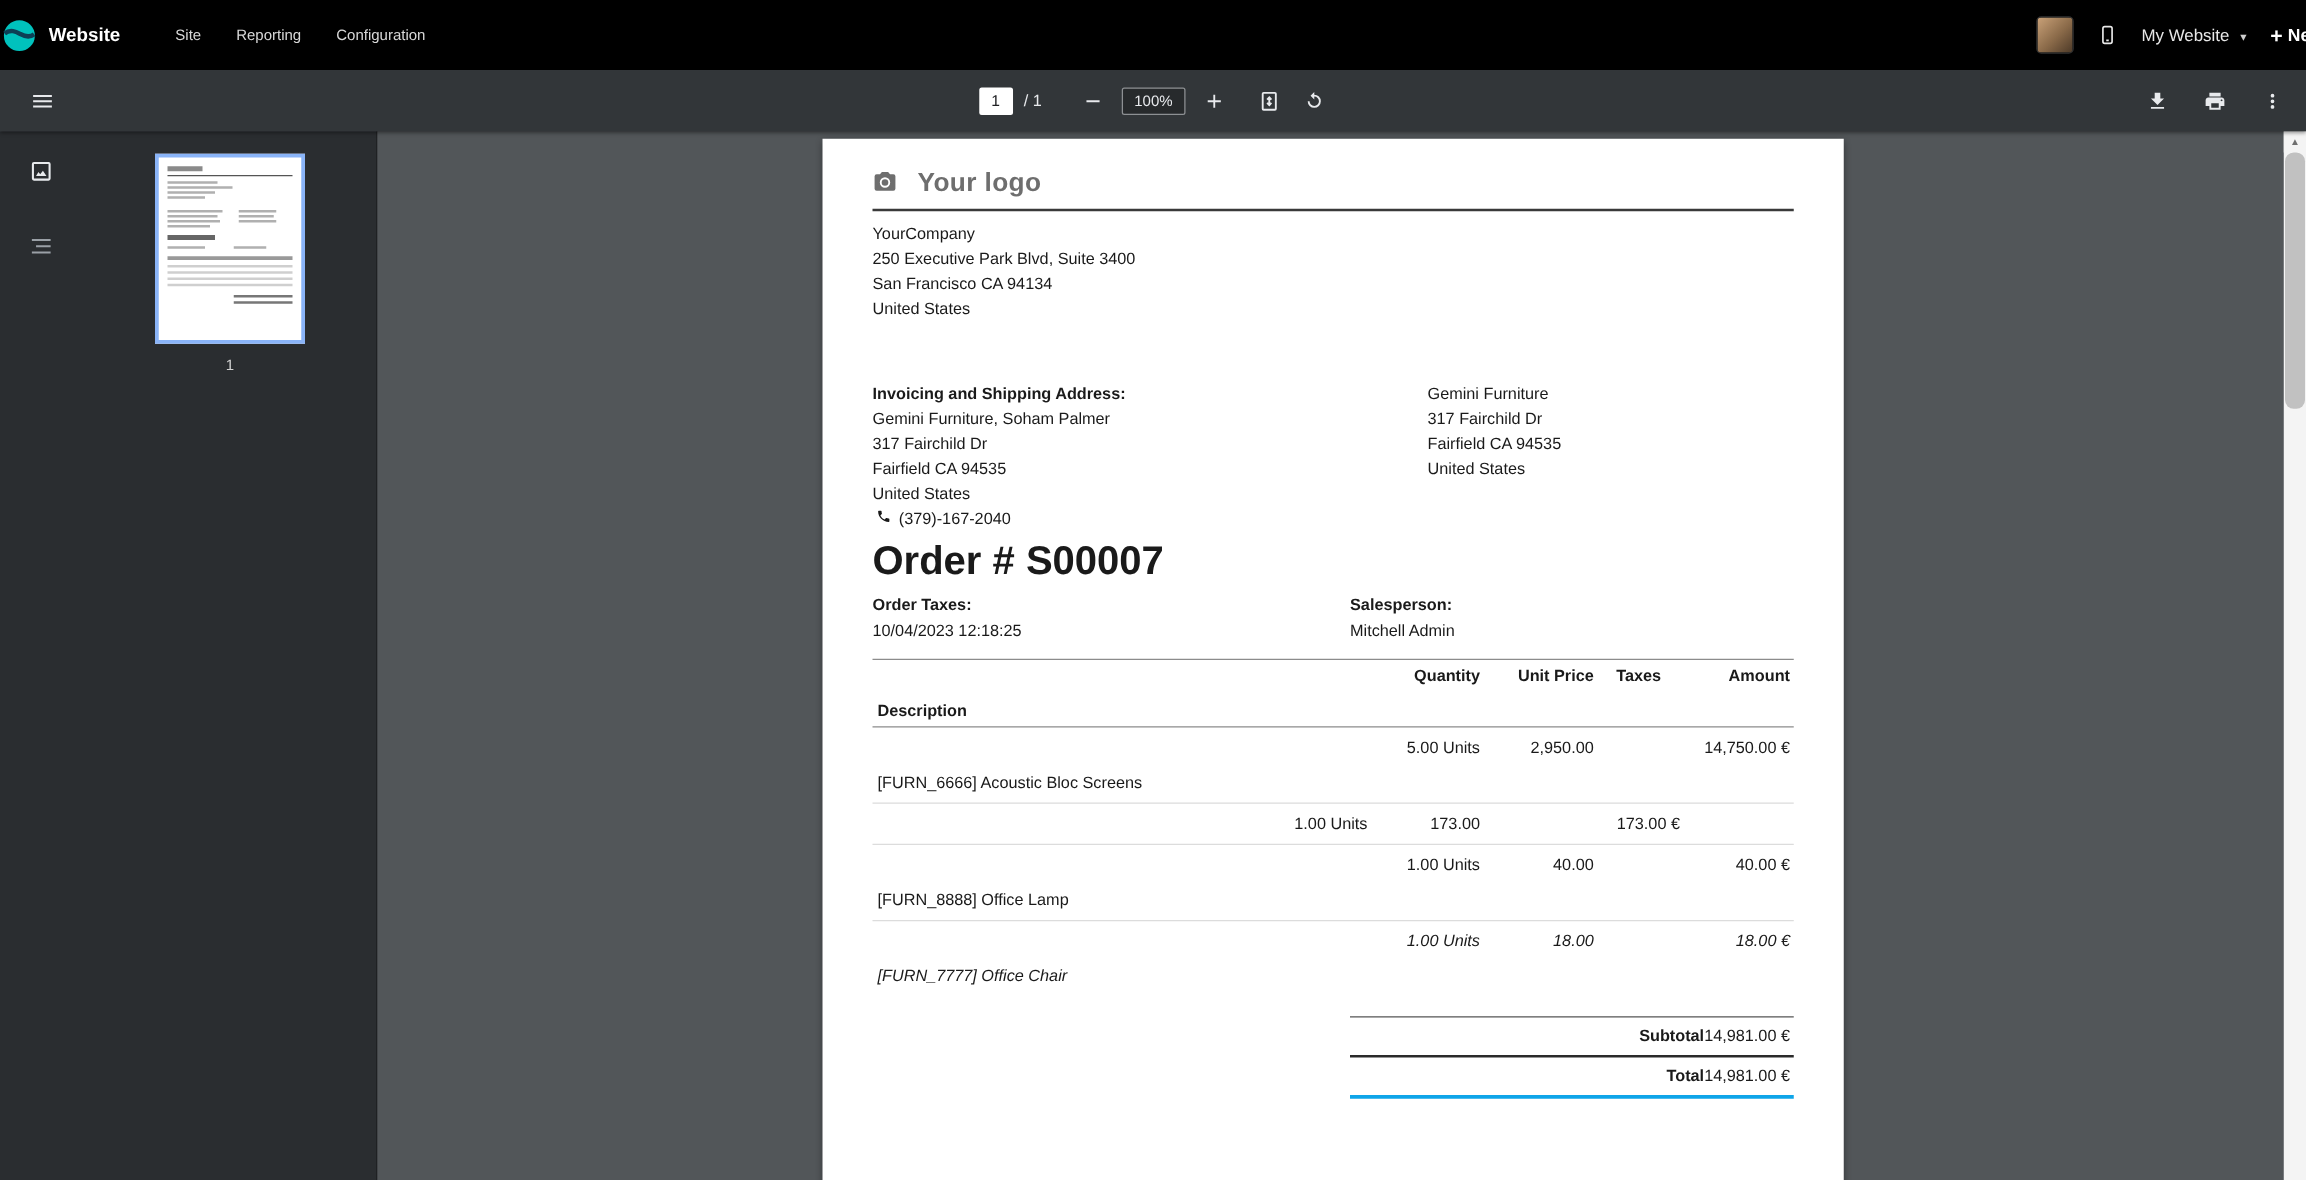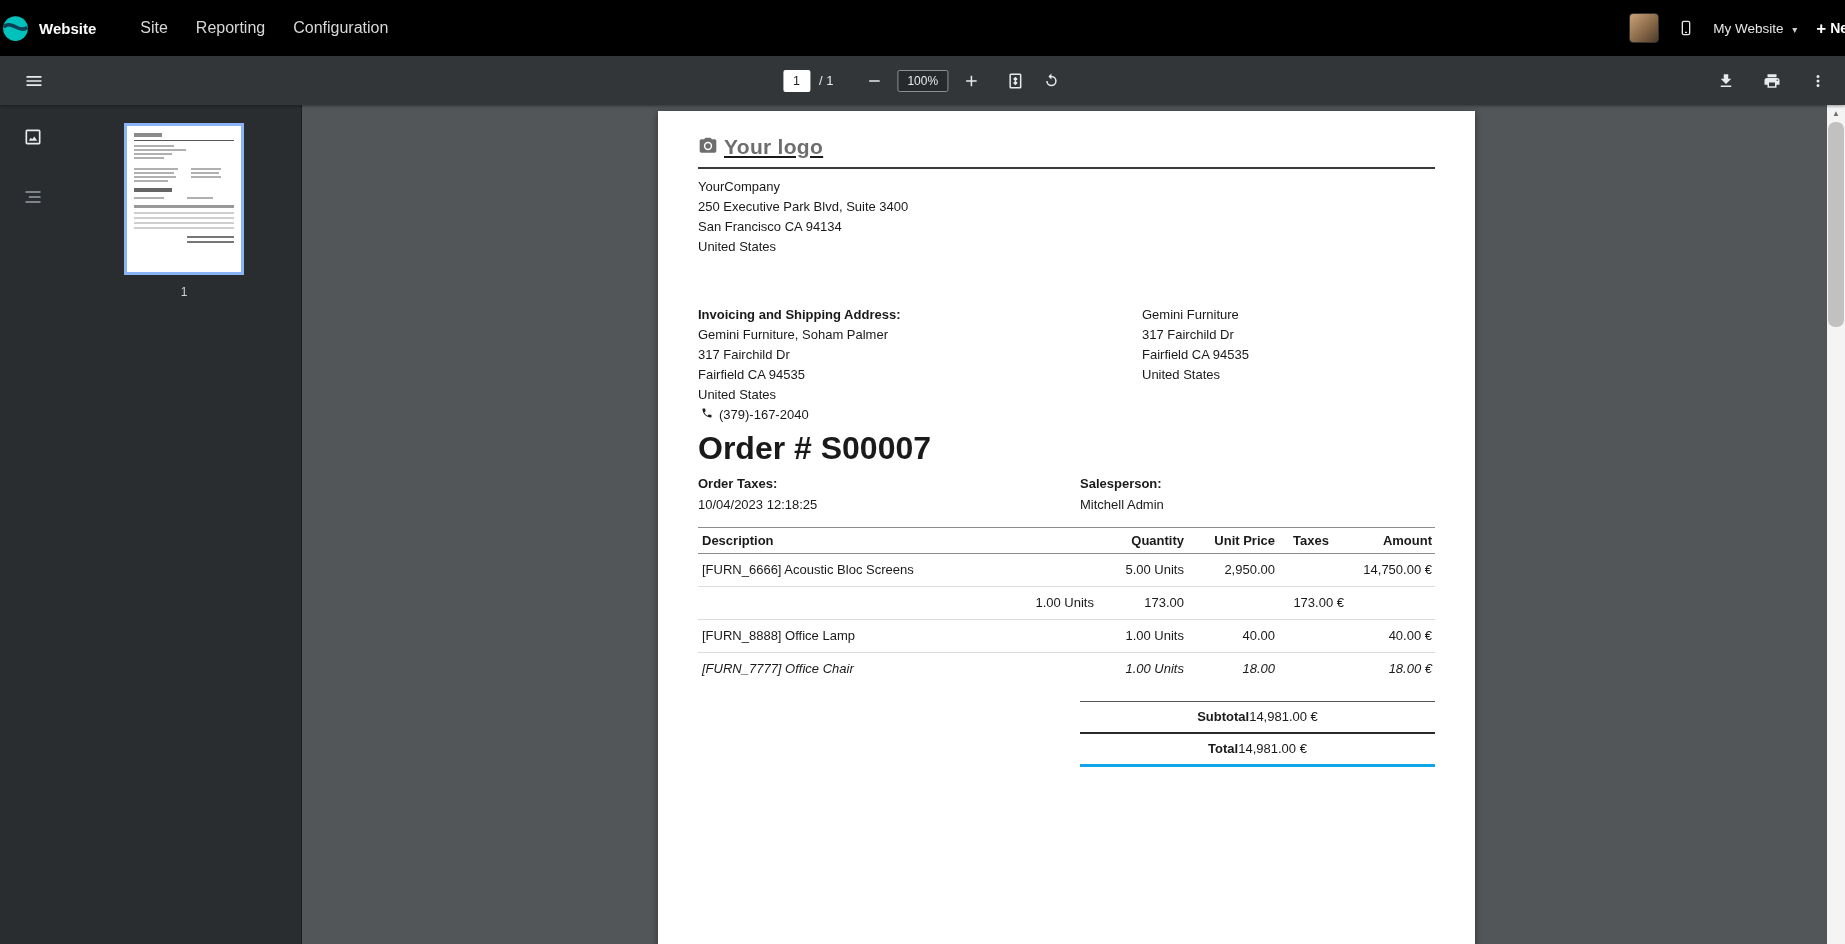--- a/index.html
+++ b/index.html
@@ -5,21 +5,21 @@
   * { margin: 0; padding: 0; box-sizing: border-box; }
   html,body { width: 1845px; height: 944px; overflow: hidden; }
   body { font-family: "Liberation Sans", sans-serif; background: #525659; position: relative; }
 
   
   .topbar { position: absolute; left: 0; top: 0; width: 1845px; height: 56px;
             background: #000; display: flex; align-items: center; padding: 0 2px; }
   .logo { width: 27px; height: 27px; display: inline-flex; margin-right: 10px; flex: none; }
   .app-title { color: #fff; font-size: 15px; font-weight: bold; margin-right: 30px; cursor: pointer; }
   .menu { display: flex; align-items: center; }
-  .menu-item { color: #d8d8d8; font-size: 16px; padding: 8px 14px; cursor: pointer; }
+  .menu-item { color: #d8d8d8; font-size: 12px; padding: 8px 14px; cursor: pointer; }
   .topbar-right { margin-left: auto; display: flex; align-items: center; gap: 19px; margin-right: -16px; }
   .avatar { width: 30px; height: 30px; border-radius: 4px;
             background: linear-gradient(135deg, #c9a178 0%, #8a6a49 55%, #4d3a28 100%);
             border: 1px solid #333; }
   .icon-btn { display: inline-flex; align-items: center; cursor: pointer; }
   .mywebsite { color: #e8e8e8; font-size: 13.5px; cursor: pointer; white-space: nowrap; }
   .caret { font-size: 10px; margin-left: 5px; color: #cfcfcf; }
   .new-btn { color: #fff; font-size: 14px; font-weight: bold; white-space: nowrap; cursor: pointer;
              display: inline-flex; align-items: center; gap: 4px; }
   .new-btn .plus { font-size: 17px; font-weight: bold; line-height: 1; }
@@ -54,21 +54,21 @@
                  color: #d2d2d2; font-size: 12px; }
   .tl { position: absolute; height: 2px; background: #b0b0b0; }
 
   
   .canvas { position: absolute; left: 302px; top: 105px; right: 18px; bottom: 0;
             background: #525659; overflow: hidden; }
   .page { position: absolute; left: 356px; top: 6px; width: 817px; height: 1040px;
           background: #fff; box-shadow: 0 2px 6px rgba(0,0,0,.45); color: #1a1a1a; }
   .page-inner { padding: 22px 40px 0 40px; font-size: 13px; }
 
-  .logo-row { display: flex; align-items: center; gap: 6px; height: 28px; text-decoration: underline; }
+  .logo-row { display: flex; align-items: center; gap: 16px; height: 28px; }
   .logo-text { font-size: 21px; font-weight: bold; color: #6e6e6e; letter-spacing: .3px; }
   .doc-hr { margin-top: 6px; border-bottom: 2px solid #3a3a3a; }
   .company { margin-top: 8px; line-height: 20px; }
 
   .addr-section { margin-top: 48px; display: flex; }
   .addr-left { flex: 0 0 444px; line-height: 20px; }
   .addr-left .hdr { font-weight: bold; }
   .addr-right { line-height: 20px; }
   .phone-row { display: flex; align-items: center; gap: 6px; padding-left: 3px; }
 
@@ -77,27 +77,27 @@
   .info-row { margin-top: 10px; display: flex; line-height: 21px; }
   .info-left { flex: 0 0 382px; }
   .lbl { font-weight: bold; }
 
   .table { margin-top: 12px; }
   .trow { display: grid; grid-template-columns: 396px 90px 91px 72px 88px; align-items: start; }
   .thead { border-top: 1px solid #8c8c8c; border-bottom: 1px solid #8c8c8c;
            padding: 5px 0; font-weight: bold; }
   .tbodyrow { border-bottom: 1px solid #dcdcdc; padding: 6px 0; line-height: 20px; }
   .tbodyrow:last-child { border-bottom: none; font-style: italic; }
-  .c-desc { padding-left: 4px; }
+  .c-desc { padding-left: 4px; margin-top: 28px; }
   .c-num { text-align: right; }
   .c-tax { padding-left: 18px; }
   .c-amt { text-align: right; padding-right: 3px; }
 
   .totals { margin-top: 16px; margin-left: 382px; width: 355px; border-top: 1px solid #555; }
-  .total-row { display: flex; justify-content: center; padding: 6px 3px 6px 3px; line-height: 18px; }
+  .total-row { display: flex; justify-content: flex-end; padding: 6px 3px 6px 3px; line-height: 18px; }
   .total-row.subtotal { border-bottom: 2px solid #2a2a2a; }
   .total-row.grand { border-bottom: 3px solid #0ea5e9; }
 
   
   .scrollbar { position: absolute; right: 0; top: 105px; width: 18px; bottom: 0; background: #f4f4f4; }
   .sb-arrow { position: absolute; top: 0; left: 0; width: 18px; height: 17px; color: #6f6f6f;
               font-size: 8px; display: flex; align-items: center; justify-content: center;
               background: #f4f4f4; cursor: pointer; }
   .sb-thumb { position: absolute; top: 17px; left: 1px; width: 16px; height: 205px;
               background: #c1c1c1; border-radius: 7px; cursor: pointer; }

